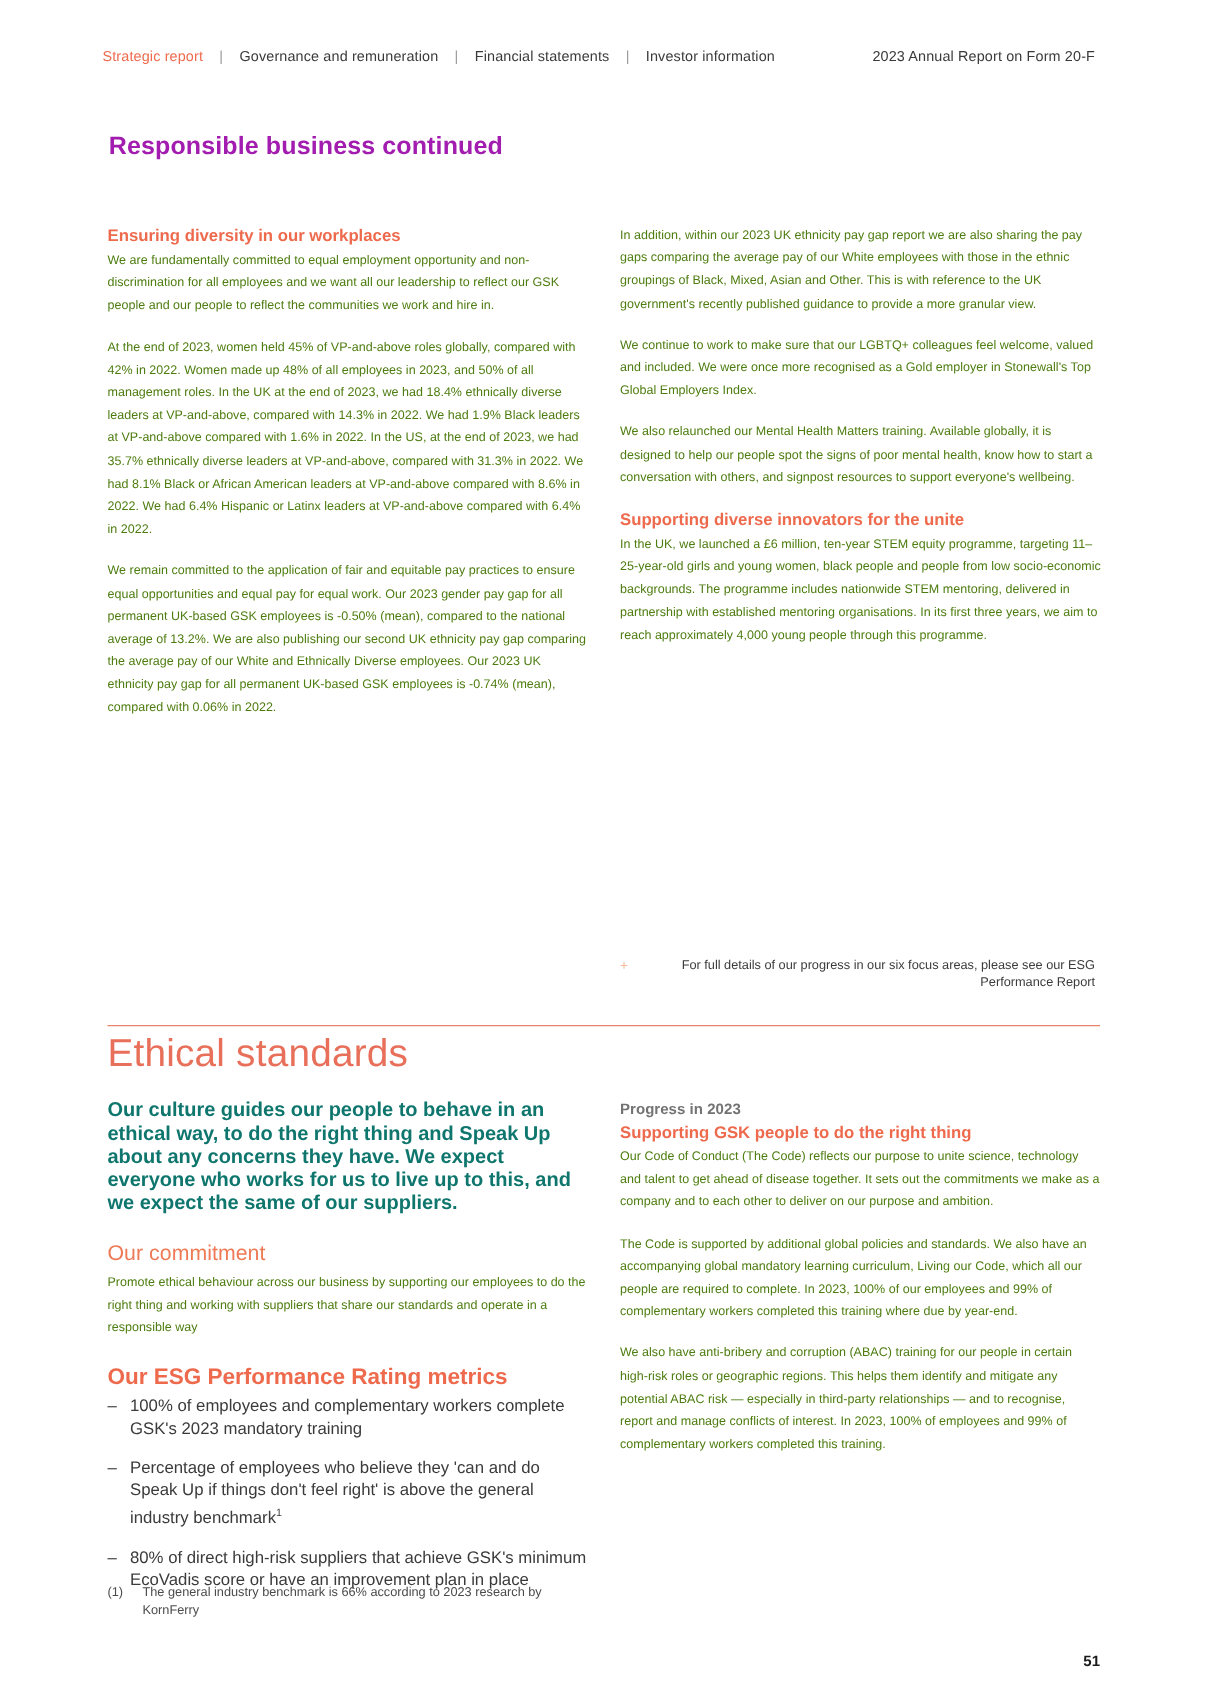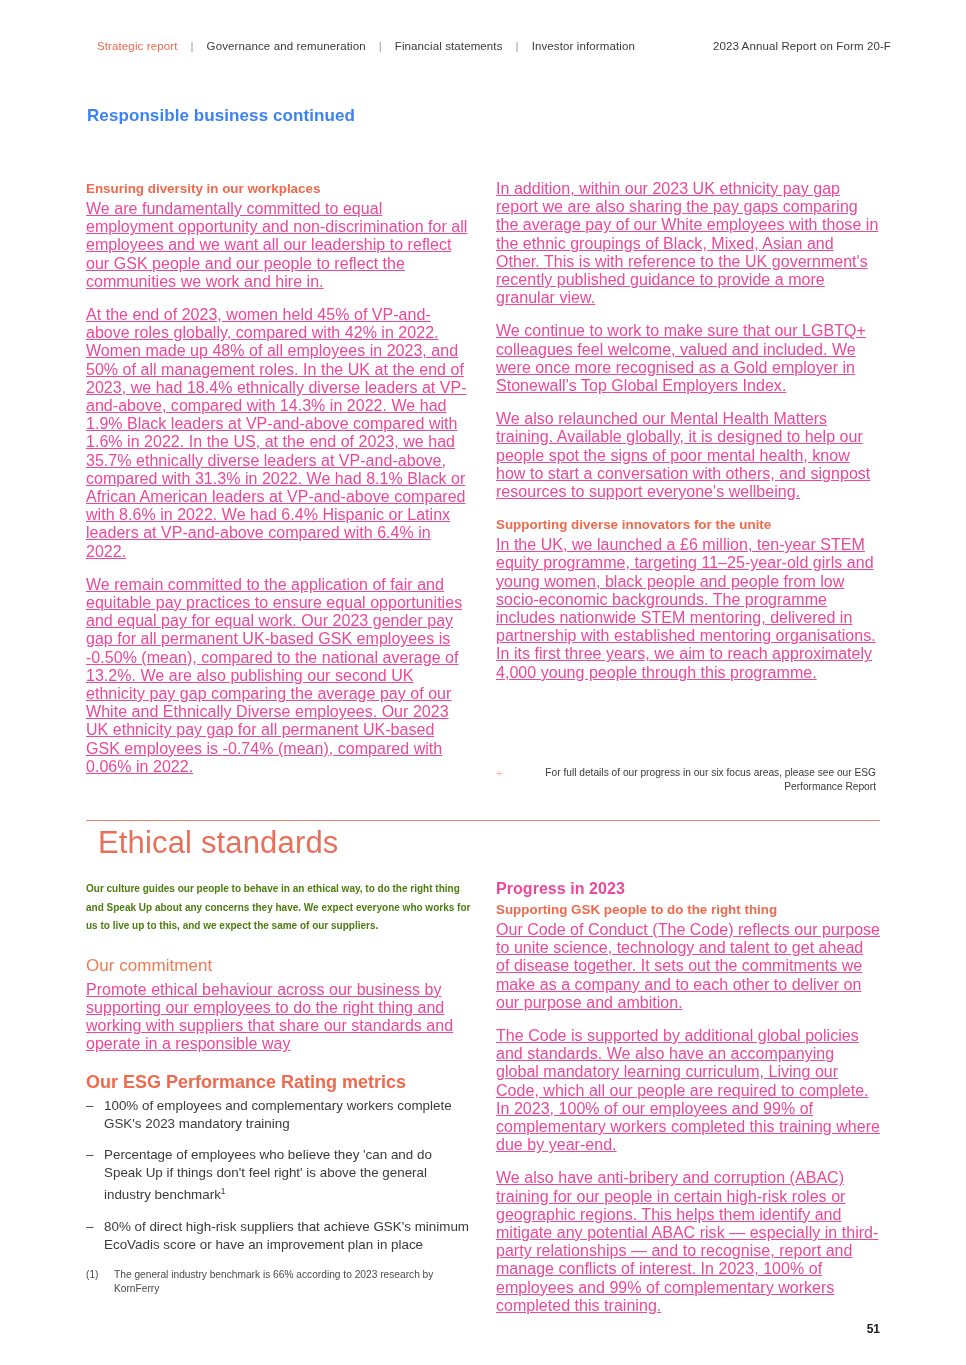--- a/index.html
+++ b/index.html
@@ -16,21 +16,21 @@
     width: 966px;
     height: 1365px;
     background: #ffffff;
     overflow: hidden;
     box-sizing: border-box;
   }
 
   
   .header {
     position: absolute;
-    left: 97px;
+    left: 82px;
     top: 40px;
     width: 794px;
     display: flex;
     align-items: baseline;
     font-size: 11.5px;
     color: #3a3a3a;
     letter-spacing: 0.01em;
     justify-content: center;
   }
   .header-nav {
@@ -52,49 +52,48 @@
     white-space: nowrap;
     font-size: 11.5px;
     color: #3a3a3a;
   }
 
   
   .page-title {
     position: absolute;
     left: 87px;
     top: 106px;
-    font-size: 17px;
-    font-weight: bold;
-    color: #3b82f6;
+    font-size: 20px;
+    font-weight: bold;
+    color: #a21caf;
     letter-spacing: 0.005em;
   }
 
   
   .cols-top {
     position: absolute;
     left: 86px;
     top: 180px;
     width: 795px;
     display: flex;
     gap: 0;
   }
   .col {
     width: 385px;
   }
   .col.right {
     margin-left: 25px;
   }
 
   p.body, .body {
-    font-size: 16px;
+    font-size: 10px;
     line-height: 18.2px;
-    color: #ec4899;
+    color: #4d7c0f;
     margin: 0 0 15px 0;
     letter-spacing: 0.002em;
-    text-decoration: underline;
   }
   p.body:last-child { margin-bottom: 0; }
 
   h3.sub {
     font-size: 13.4px;
     line-height: 18px;
     font-weight: bold;
     color: #ee6a4d;
     margin: 0 0 2px 0;
   }
@@ -126,53 +125,53 @@
   .rule {
     position: absolute;
     left: 86px;
     top: 820px;
     width: 794px;
     height: 1px;
     background: #e8846c;
   }
   .section-title {
     position: absolute;
-    left: 98px;
+    left: 86px;
     top: 825px;
     font-size: 31px;
     color: #e8705a;
     font-weight: normal;
     letter-spacing: 0.005em;
   }
 
   .cols-bottom {
     position: absolute;
     left: 86px;
     top: 880px;
     width: 795px;
     display: flex;
   }
   .lede {
-    font-size: 10px;
+    font-size: 16px;
     line-height: 18.6px;
     font-weight: bold;
-    color: #4d7c0f;
+    color: #0f766e;
     margin: 0 0 20px 0;
   }
   h2.orange-h {
     font-size: 17px;
     font-weight: normal;
     color: #ee7a56;
     margin: 0 0 5px 0;
     letter-spacing: 0.003em;
   }
   h2.orange-h.progress {
     font-weight: bold;
-    font-size: 16px;
-    color: #ec4899;
+    font-size: 12px;
+    color: #737373;
     margin-bottom: 3px;
   }
   h3.metrics {
     font-size: 18px;
     font-weight: bold;
     color: #ee6a4d;
     margin: 18px 0 4px 0;
   }
   ul.dash-list {
     list-style: none;

